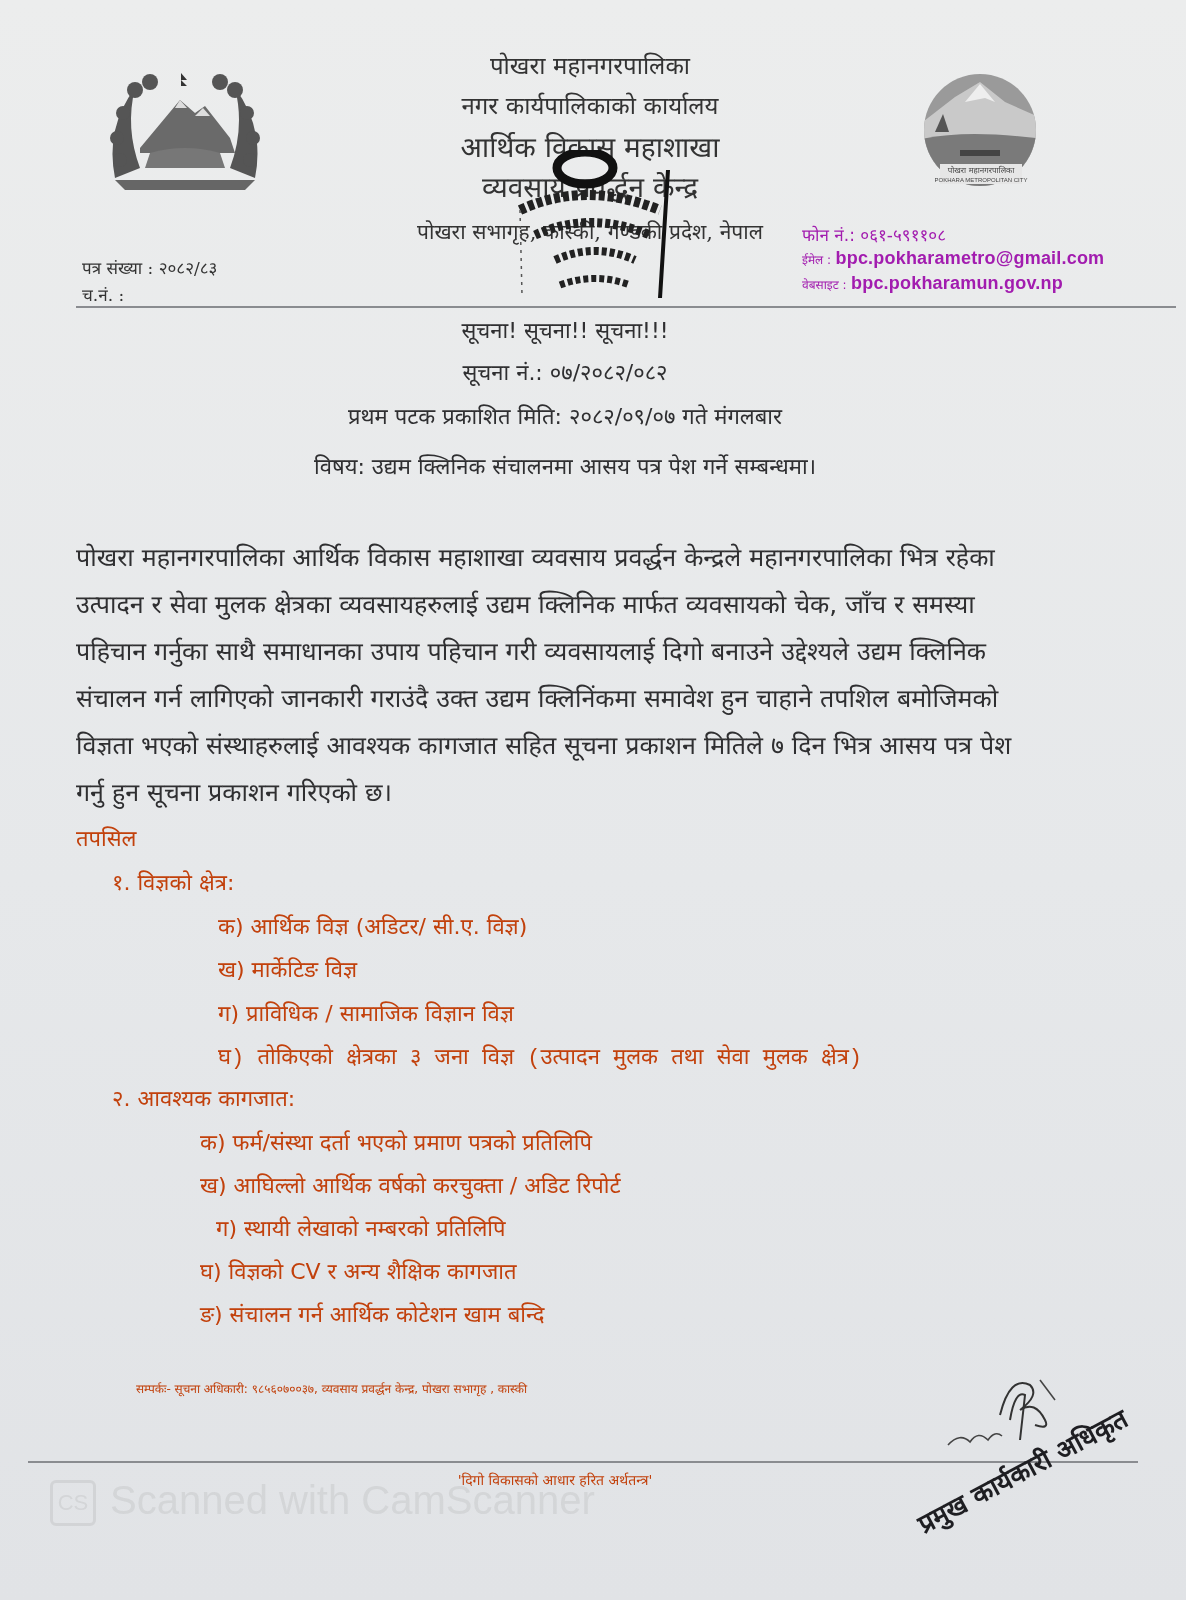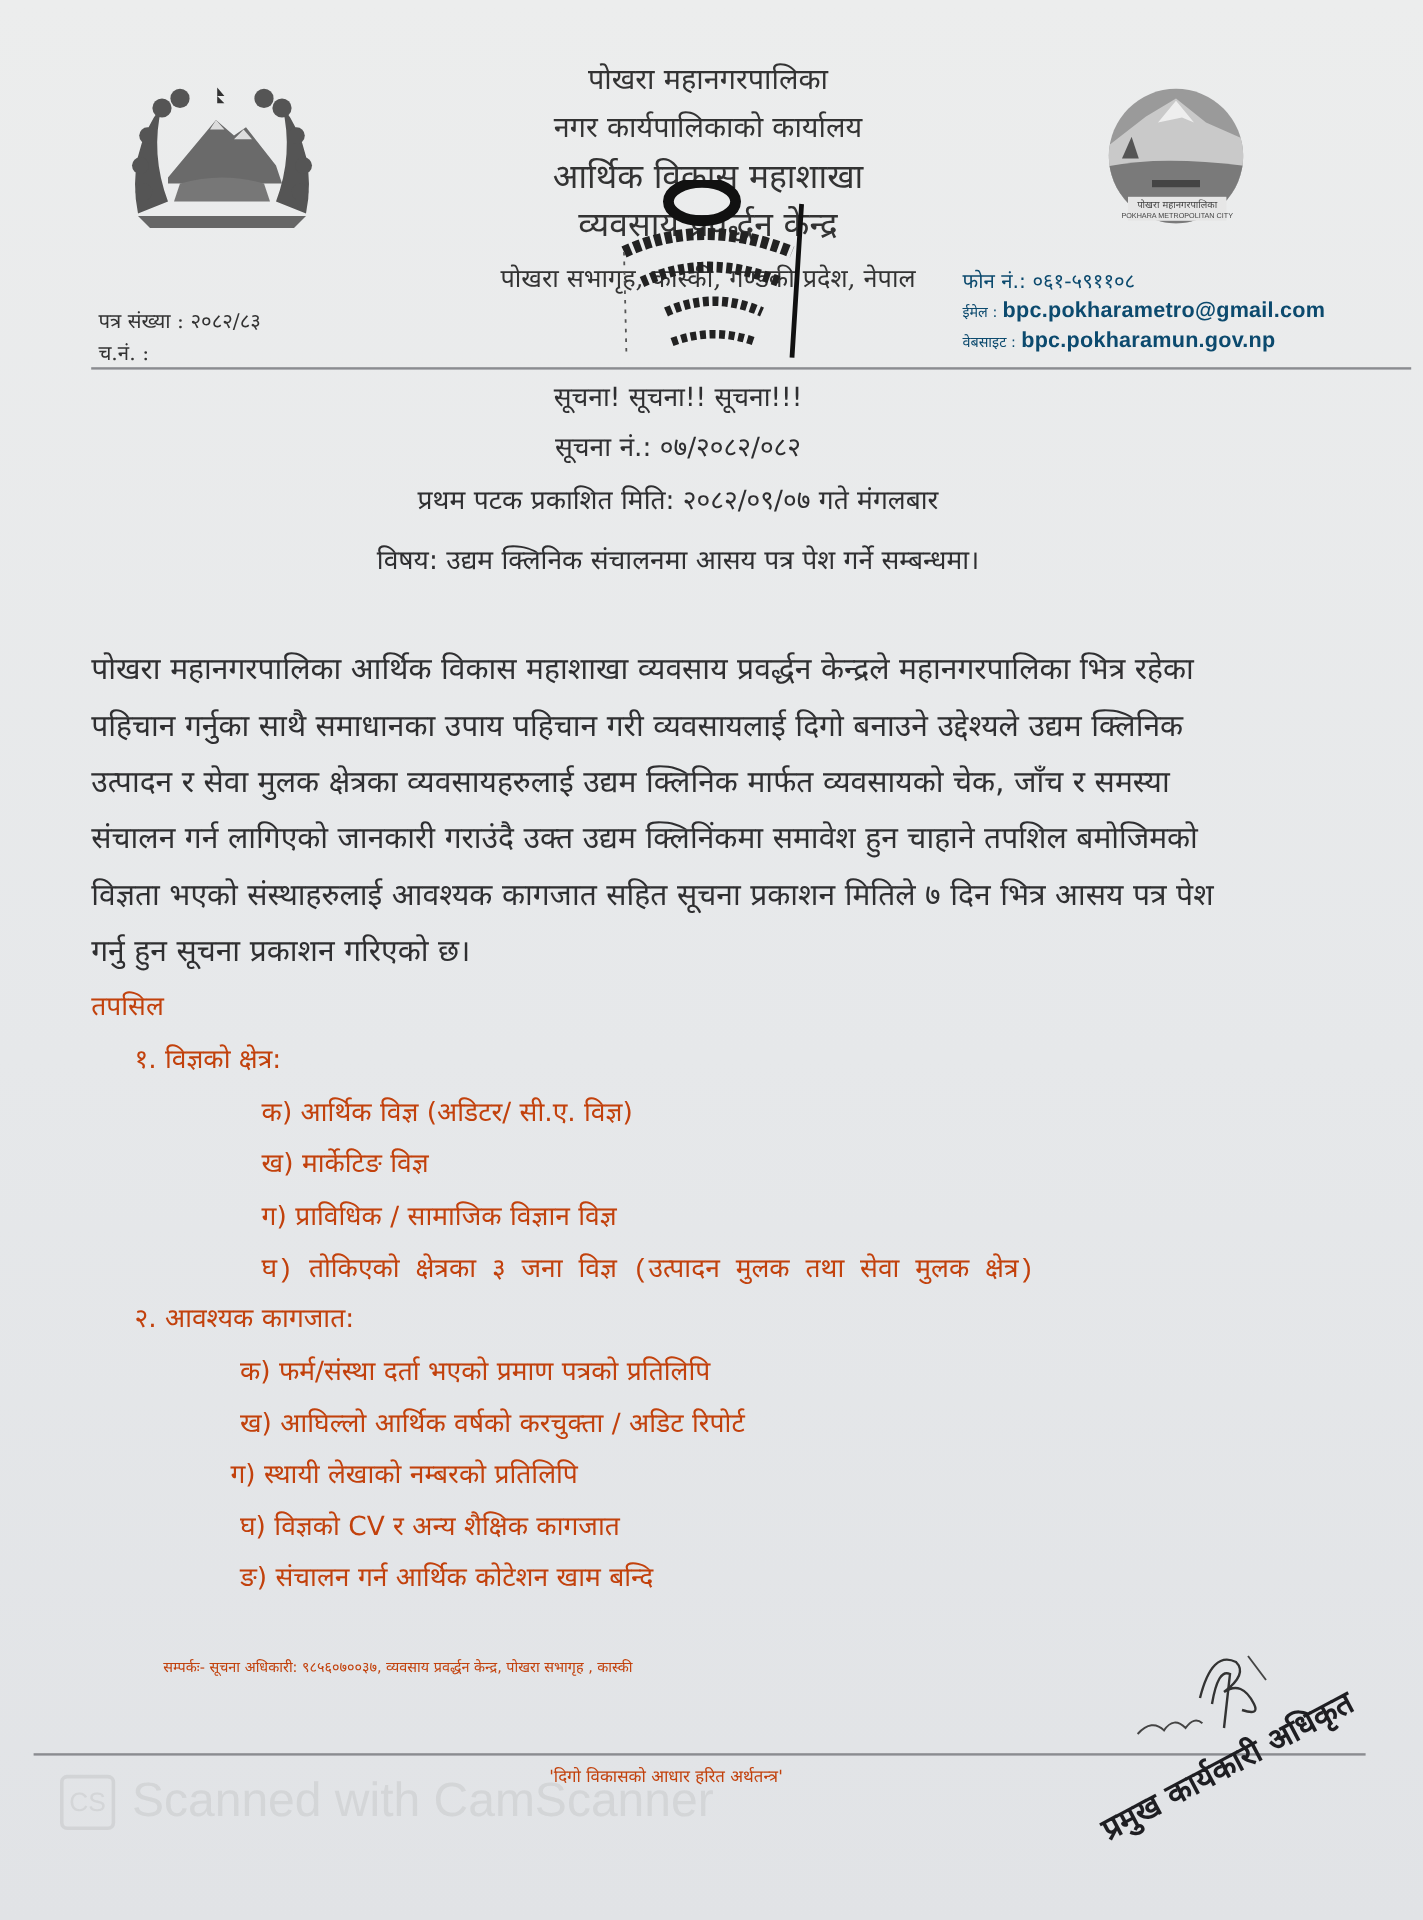--- a/index.html
+++ b/index.html
@@ -9,21 +9,21 @@
     background-image: linear-gradient(180deg, #eceded 0%, #e6e8ea 55%, #e1e3e6 100%);
     font-family: "DejaVu Sans", sans-serif;
     color: #2a2a2c;
     position: relative;
   }
   .abs { position: absolute; }
   .hdr-line { text-align: center; font-family: "DejaVu Serif", serif; color: #333; white-space: nowrap; }
   .emblem { width: 180px; height: 130px; }
   .logo-right { width: 140px; height: 120px; }
   .meta-left { font-size: 17px; line-height: 27px; font-family: "DejaVu Serif", serif; color: #333; }
-  .contact { font-size: 14px; line-height: 23px; color: #0c4a6e; white-space: nowrap; }
+  .contact { font-size: 14px; line-height: 23px; color: #a21caf; white-space: nowrap; }
   .contact b { font-family: "Liberation Sans", sans-serif; font-size: 18px; font-weight: bold; letter-spacing: 0.2px; }
   .contact .lbl { font-size: 12px; }
   .rule { height: 2px; background: #8a8c90; }
   .center-line { left: 0; width: 1186px; text-align: center; font-size: 22px; color: #2f2f31; white-space: nowrap; }
   .para { left: 76px; width: 990px; font-size: 25px; line-height: 47px; color: #2f2f31; text-align: justify; }
   .para span { display: block; white-space: nowrap; }
   .item { font-size: 22px; color: #c2410c; white-space: nowrap; }
   .stamp {
     left: 500px; top: 150px; width: 190px; height: 150px;
   }
@@ -111,38 +111,38 @@
 
 <div class="abs rule" style="left:76px; top:306px; width:1100px;"></div>
 
 <div class="abs center-line" style="top:314px; margin-left:-28px;">सूचना!  सूचना!! सूचना!!!</div>
 <div class="abs center-line" style="top:356px; margin-left:-28px;">सूचना नं.: ०७/२०८२/०८२</div>
 <div class="abs center-line" style="top:400px; margin-left:-28px;">प्रथम पटक प्रकाशित मिति: २०८२/०९/०७ गते मंगलबार</div>
 <div class="abs center-line" style="top:450px; margin-left:-28px;">विषय: उद्यम क्लिनिक संचालनमा आसय पत्र पेश गर्ने सम्बन्धमा।</div>
 
 <div class="abs para" style="top:534px;">
   <span>पोखरा महानगरपालिका आर्थिक विकास महाशाखा व्यवसाय प्रवर्द्धन केन्द्रले महानगरपालिका भित्र रहेका</span>
+  <span>उत्पादन र सेवा मुलक क्षेत्रका व्यवसायहरुलाई उद्यम क्लिनिक मार्फत व्यवसायको चेक, जाँच र समस्या</span>
   <span>पहिचान गर्नुका साथै समाधानका उपाय पहिचान गरी व्यवसायलाई दिगो बनाउने उद्देश्यले उद्यम क्लिनिक</span>
-  <span>उत्पादन र सेवा मुलक क्षेत्रका व्यवसायहरुलाई उद्यम क्लिनिक मार्फत व्यवसायको चेक, जाँच र समस्या</span>
   <span>संचालन गर्न लागिएको जानकारी गराउंदै उक्त उद्यम क्लिनिंकमा समावेश हुन चाहाने तपशिल बमोजिमको</span>
   <span>विज्ञता भएको संस्थाहरुलाई आवश्यक कागजात सहित सूचना प्रकाशन मितिले ७ दिन भित्र आसय पत्र पेश</span>
   <span>गर्नु हुन सूचना प्रकाशन गरिएको छ।</span>
 </div>
 <div class="abs item" style="left:76px; top:822px;">तपसिल</div>
 
 <div class="abs item" style="left:112px; top:866px;">१.  विज्ञको क्षेत्र:</div>
 <div class="abs item" style="left:218px; top:910px;">क) आर्थिक विज्ञ (अडिटर/ सी.ए. विज्ञ)</div>
 <div class="abs item" style="left:218px; top:953px;">ख) मार्केटिङ विज्ञ</div>
 <div class="abs item" style="left:218px; top:997px;">ग)  प्राविधिक / सामाजिक विज्ञान विज्ञ</div>
 <div class="abs item" style="left:218px; top:1040px;font-family:Liberation Mono, monospace;">घ)  तोकिएको क्षेत्रका ३ जना विज्ञ (उत्पादन मुलक तथा सेवा मुलक क्षेत्र)</div>
 
 <div class="abs item" style="left:112px; top:1082px;">२.  आवश्यक कागजात:</div>
 <div class="abs item" style="left:200px; top:1126px;">क) फर्म/संस्था दर्ता भएको प्रमाण पत्रको प्रतिलिपि</div>
 <div class="abs item" style="left:200px; top:1169px;">ख)  आघिल्लो आर्थिक वर्षको करचुक्ता / अडिट रिपोर्ट</div>
-<div class="abs item" style="left:192px; top:1212px;">ग)  स्थायी लेखाको नम्बरको प्रतिलिपि</div>
+<div class="abs item" style="left:216px; top:1212px;">ग)  स्थायी लेखाको नम्बरको प्रतिलिपि</div>
 <div class="abs item" style="left:200px; top:1255px;">घ)  विज्ञको CV र अन्य शैक्षिक कागजात</div>
 <div class="abs item" style="left:200px; top:1298px;">ङ) संचालन गर्न आर्थिक कोटेशन खाम बन्दि</div>
 
 <div class="abs item" style="left:136px; top:1380px; font-size:12px; font-weight:normal;">सम्पर्कः- सूचना अधिकारी: ९८५६०७००३७,  व्यवसाय प्रवर्द्धन केन्द्र,  पोखरा सभागृह ,  कास्की</div>
 
 <div class="abs sig">
   <svg width="130" height="90" viewBox="0 0 130 90">
     <path d="M60 45 Q70 5 90 15 Q100 25 80 40 Q95 30 105 50 Q110 60 95 55" fill="none" stroke="#333" stroke-width="2"></path>
     <path d="M70 50 Q75 20 85 25 L80 70" fill="none" stroke="#333" stroke-width="2"></path>
     <path d="M8 75 Q20 62 30 72 Q38 60 48 70 Q55 60 62 66" fill="none" stroke="#444" stroke-width="1.6"></path>

